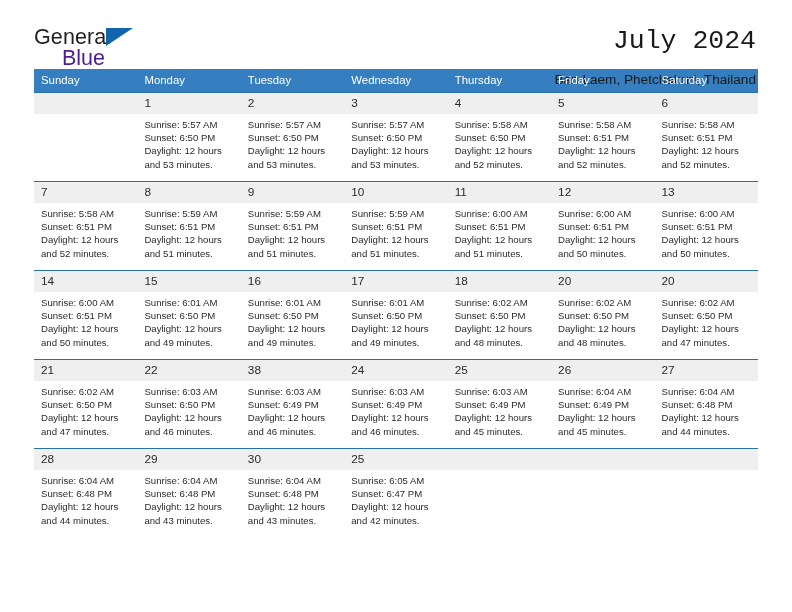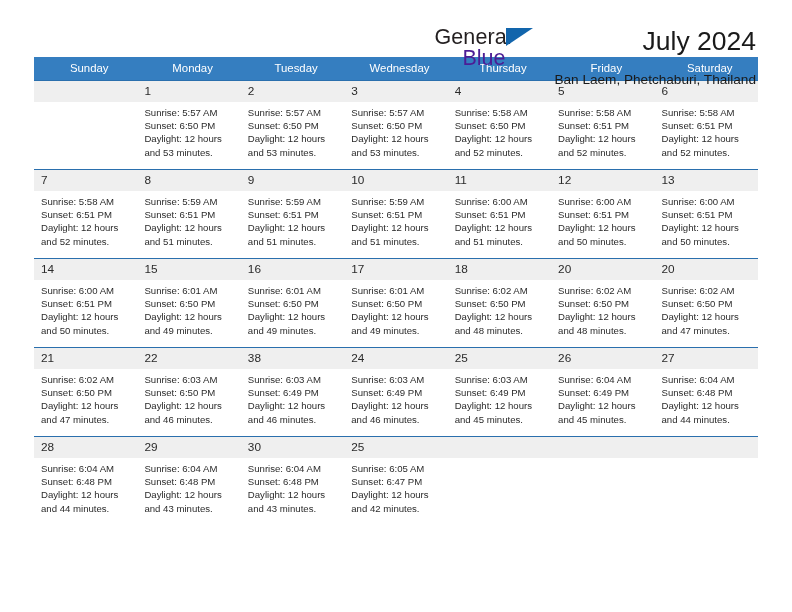--- a/index.html
+++ b/index.html
@@ -7,53 +7,53 @@
     width: 792px; height: 612px;
     background: #ffffff;
     font-family: "Liberation Sans", sans-serif;
     color: #222222;
     overflow: hidden;
   }
   .page { position: relative; width: 792px; height: 612px; padding: 0; }
 
   
   .topbar {
-    display: flex; align-items: flex-start; justify-content: flex-end;
+    display: flex; align-items: flex-start; justify-content: space-between;
     padding: 26px 36px 0 34px;
-    height: 57px;
+    height: 69px;
   }
   .logo { position: relative; width: 120px; height: 52px; user-select: none; }
   .logo-general {
     font-size: 21.5px; letter-spacing: 0.1px; color: #231f20;
     font-family: "Liberation Sans", sans-serif; line-height: 22px;
     position: absolute; left: 0; top: 0;
   }
   .logo-tri {
     position: absolute; left: 72px; top: 2px;
     width: 0; height: 0;
     border-left: 27px solid #1265ac;
     border-bottom: 18px solid transparent;
   }
   .logo-blue {
     position: absolute; left: 28px; top: 21px;
     font-size: 21.5px; color: #4c1d95; line-height: 22px;
     font-family: "Liberation Sans", sans-serif;
   }
   .titles { text-align: right; }
-  .cal-title { font-size: 26.5px; font-weight: 400; color: #1a1a1a; line-height: 30px; }
+  .cal-title { font-size: 26.5px; font-weight: 400; color: #1a1a1a; line-height: 30px; font-family: Liberation Mono, monospace; }
   .cal-sub { font-size: 13.6px; color: #1a1a1a; margin-top: 16px; line-height: 16px; }
 
   
   .cal { margin: 0 34px; width: 724px; border-collapse: collapse; table-layout: fixed; }
   .cal th {
     background: #357ec0;
     color: #ffffff;
     font-size: 11.4px;
     font-weight: 400;
-    text-align: center;
+    text-align: left;
     padding: 5px 0 6px 7px;
     border: none;
   }
   .cal td {
     vertical-align: top;
     padding: 0;
     border-top: 1px solid #1f6bb0;
     background: #ffffff;
     height: 89px;
   }

